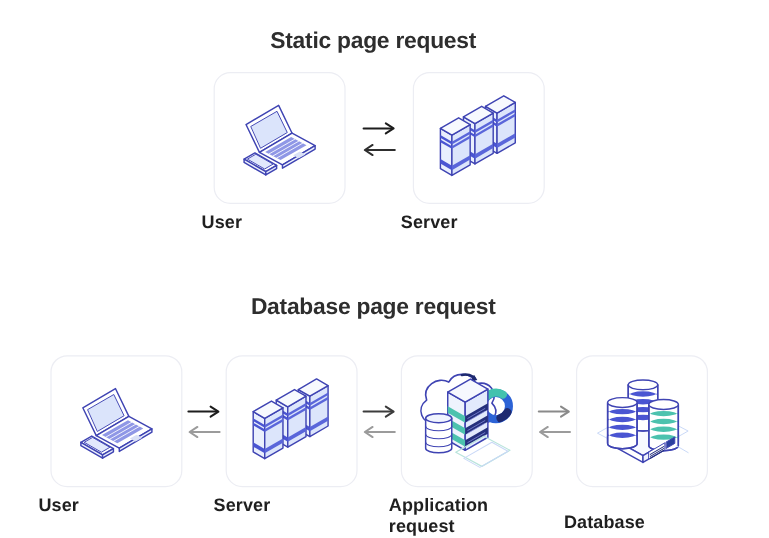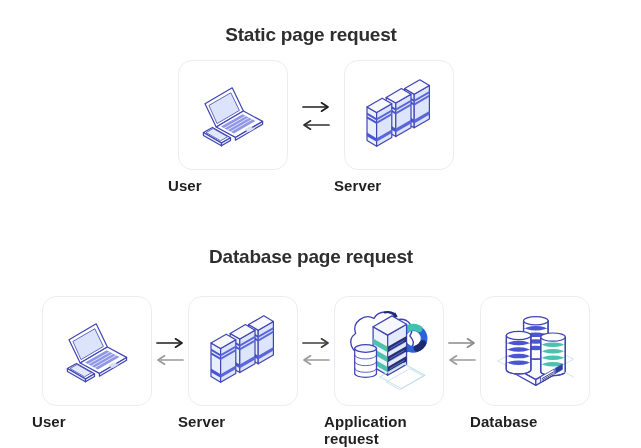--- a/index.html
+++ b/index.html
@@ -297,14 +297,14 @@
     <svg width="30" height="12">
         <use href="#sym-arrow-left"></use>
       </svg>
   </div>
 
   <div class="abs card" style="left:480px;top:296px;">
     <svg width="90" height="90">
         <use href="#sym-database"></use>
       </svg>
   </div>
-  <div class="abs node-label" style="left:470px;top:413px;">Database</div>
+  <div class="abs node-label" style="left:470px;top:427px;">Database</div>
 </section>
 
 </body></html>

